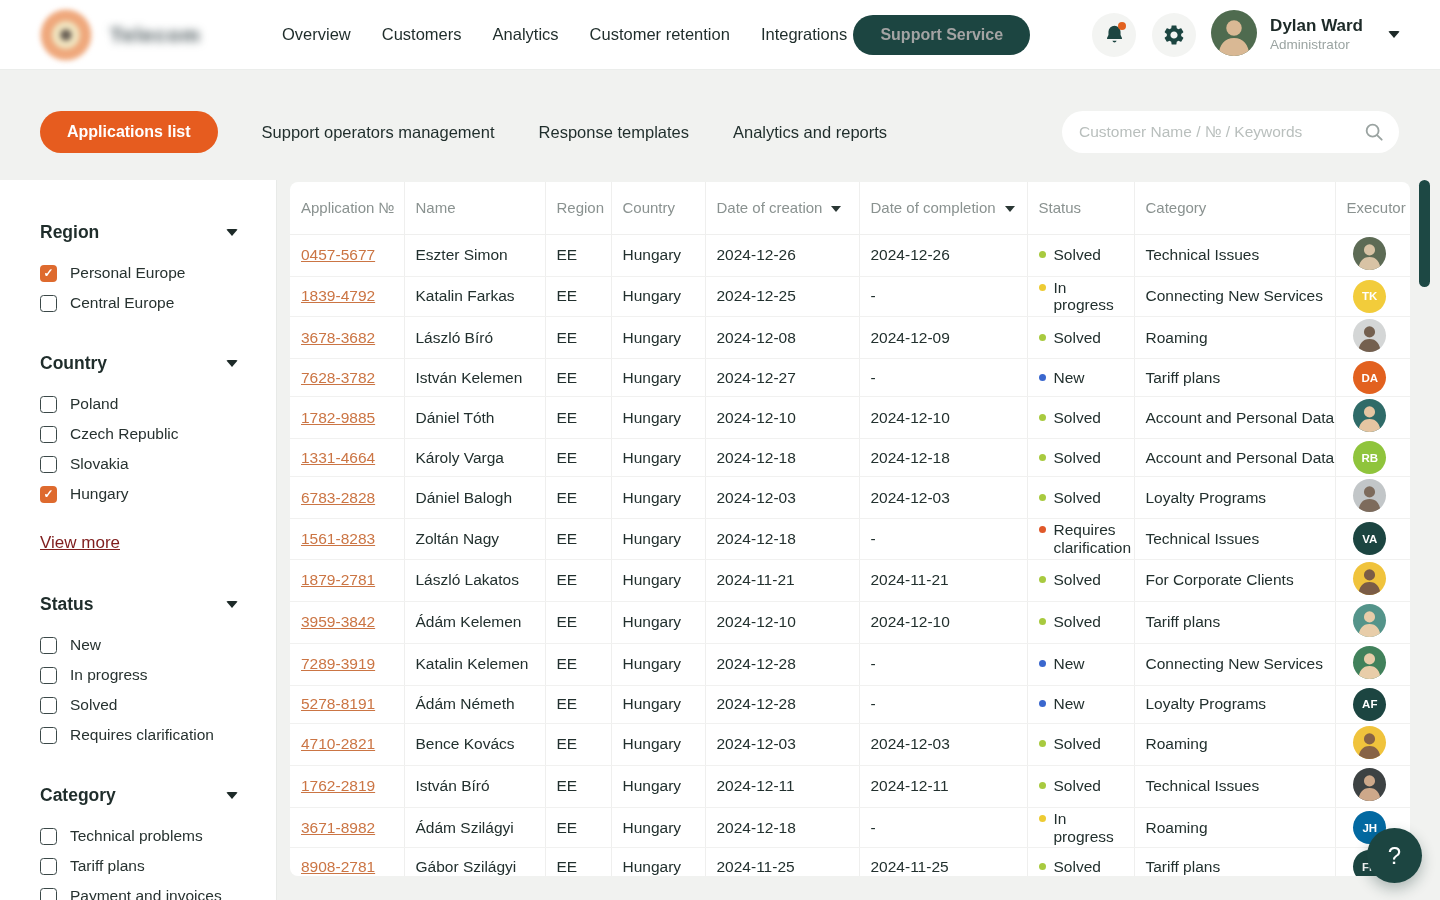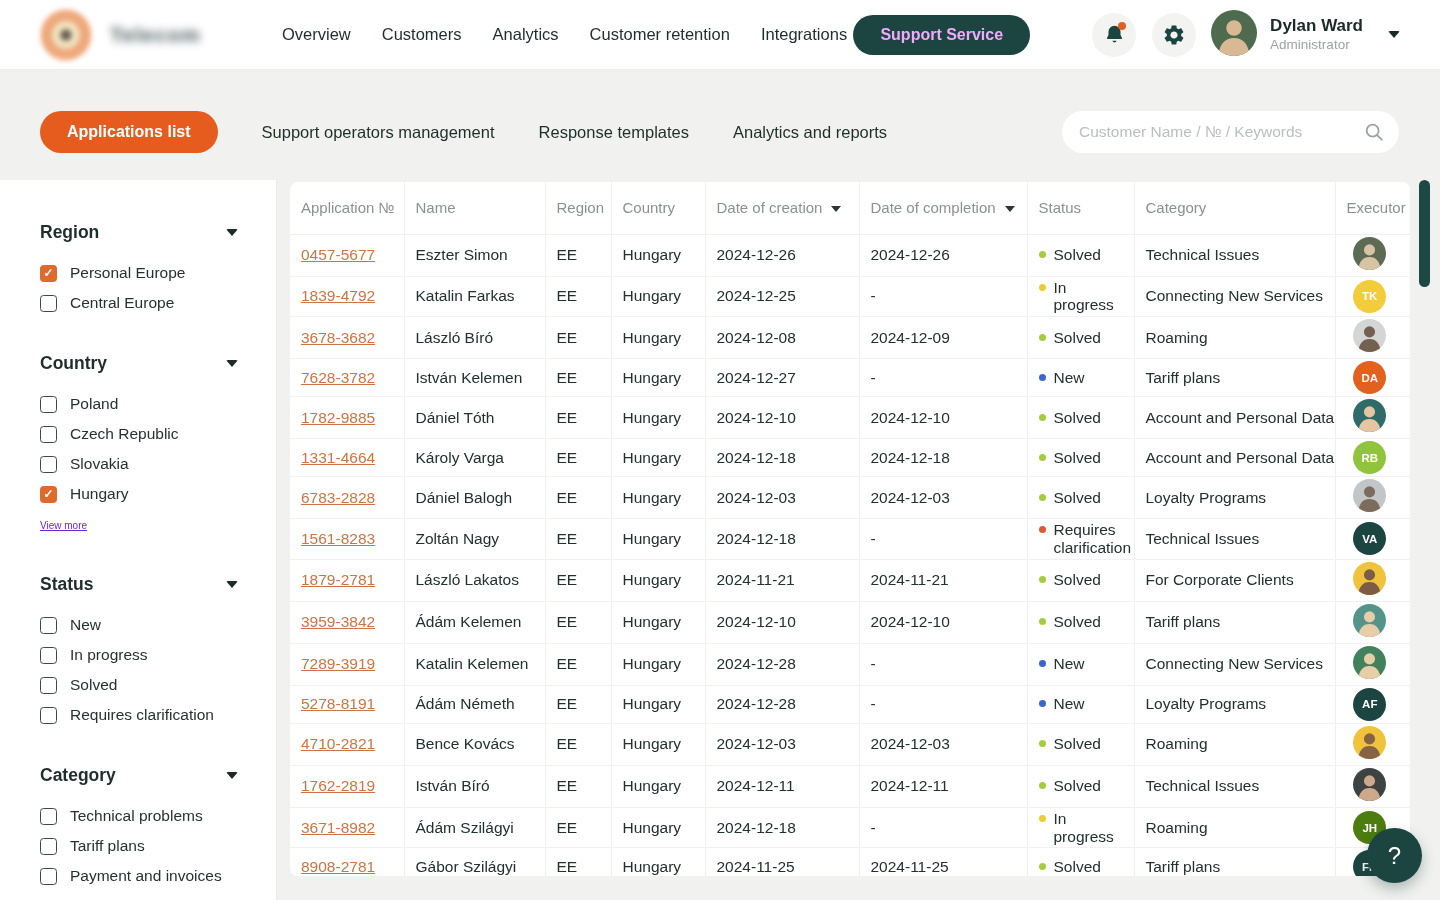--- a/index.html
+++ b/index.html
@@ -22,21 +22,21 @@
     width:54px; height:54px; border-radius:50%;
     background:radial-gradient(circle at 48% 50%, #6b6257 0 13%, #f0e2bd 16% 34%, #efa87c 38% 62%, rgba(239,168,124,0) 68%);
     filter:blur(2.5px);
   }
   .logo-text { font-size:21px; font-weight:700; color:#4b585c; letter-spacing:1px; filter:blur(4px); }
   .main-nav { display:flex; gap:31px; margin-left:46px; }
   .main-nav a { color:#1f2d2b; font-size:16.5px; text-decoration:none; white-space:nowrap; }
   .topbar-right { margin-left:auto; display:flex; align-items:center; }
   .support-btn {
     height:40px; padding:0 27px; border:none; border-radius:21px; cursor:pointer;
-    background:#1C4541; color:#f0abfc; font-size:16px; font-weight:700; font-family:inherit;
+    background:#1C4541; color:#a3a3a3; font-size:16px; font-weight:700; font-family:inherit;
   }
   .icon-btn {
     width:44px; height:44px; border-radius:50%; background:#f3f4f2; border:none; cursor:pointer;
     display:flex; align-items:center; justify-content:center; position:relative; flex:none;
   }
   .icon-btn.bell { margin-left:62px; }
   .icon-btn.gear { margin-left:16px; }
   .notif-dot { position:absolute; top:9px; right:10px; width:8px; height:8px; border-radius:50%; background:#E2611F; }
   .user-chip { display:flex; align-items:center; margin-left:15px; gap:13px; cursor:pointer; }
   .avatar { border-radius:50%; overflow:hidden; display:inline-flex; align-items:center; justify-content:center; flex:none; }
@@ -70,21 +70,21 @@
   .f-section { margin-bottom:41px; }
   .f-title-row { display:flex; align-items:center; justify-content:space-between; margin-bottom:21px; cursor:pointer; }
   .f-title { font-size:17.5px; font-weight:700; color:#1f2d2b; }
   .option { display:flex; align-items:center; gap:13px; margin-bottom:12px; font-size:15.5px; color:#273230; cursor:pointer; }
   .checkbox { width:17px; height:17px; border:1.6px solid #3b4848; border-radius:3.5px; flex:none; }
   .checkbox.checked {
     border:none; background:#DE6A2E; border-radius:4px;
     display:flex; align-items:center; justify-content:center;
   }
   .checkbox.checked::after { content:"✓"; color:#fff; font-size:12px; font-weight:700; line-height:1; }
-  .view-more { color:#6d28d9; font-size:10px; text-decoration:underline; cursor:pointer; display:inline-block; margin-top:3px; }
+  .view-more { color:#7f1d1d; font-size:17px; text-decoration:underline; cursor:pointer; display:inline-block; margin-top:18px; }
 
   
   .table-card {
     margin-left:13px; margin-top:2px; width:1120px; height:694px;
     background:#fff; border-radius:8px; overflow:hidden; flex:none;
   }
   table { width:100%; border-collapse:collapse; table-layout:fixed; }
   thead th {
     height:52px; font-weight:400; font-size:15px; color:#8a9290; text-align:left;
     padding:0 4px 0 11px; border-bottom:1px solid #efefee; white-space:nowrap;
@@ -562,21 +562,21 @@
               <td>Hungary</td>
               <td>2024-12-18</td>
               <td>-</td>
               <td class="wrap">
                 <span class="status-wrap">
                   <i class="dot" style="background: rgb(237, 203, 51);"></i>
                   <span>In progress</span>
                 </span>
               </td>
               <td>Roaming</td>
-              <td class="exec"><span class="avatar" style="width: 33px; height: 33px; background: #4d7c0f;">
+              <td class="exec"><span class="avatar" style="width: 33px; height: 33px; background: #0369a1;">
                   <span class="initials" style="color: rgb(255, 255, 255);">JH</span>
                 </span></td>
             </tr>
             <tr>
               <td><a class="app-link" href="#">8908-2781</a></td>
               <td>Gábor Szilágyi</td>
               <td>EE</td>
               <td>Hungary</td>
               <td>2024-11-25</td>
               <td>2024-11-25</td>

